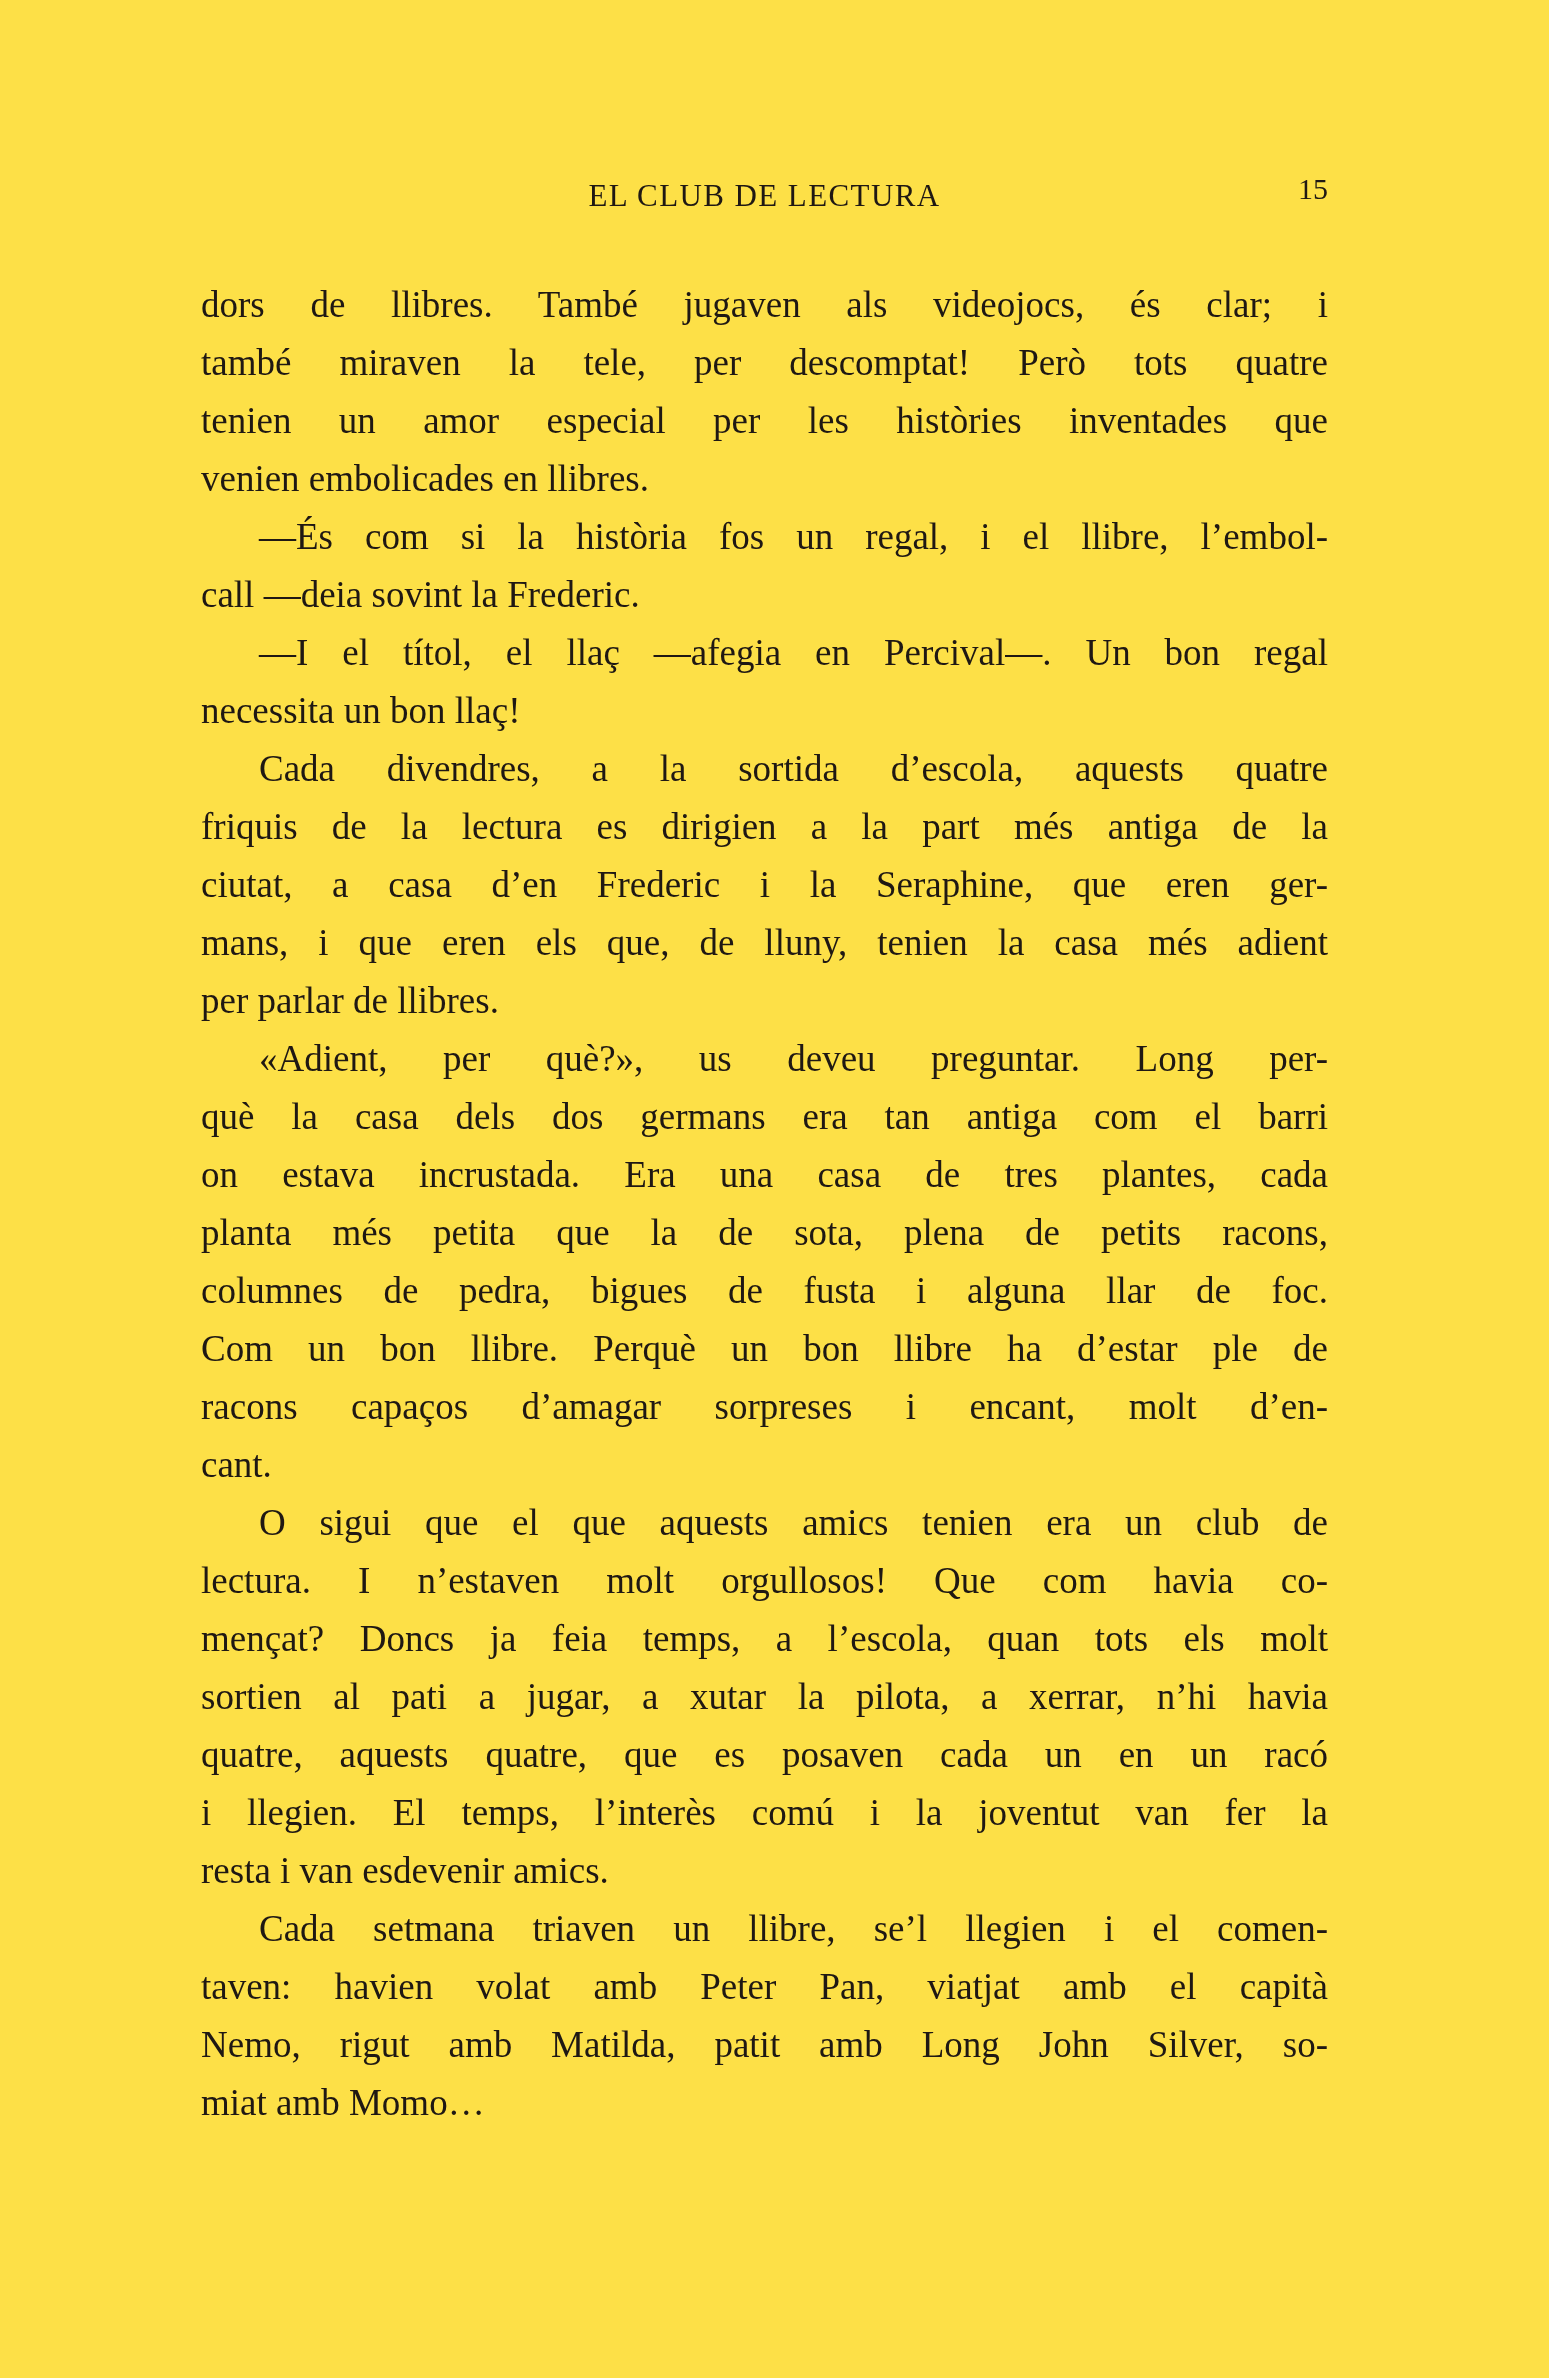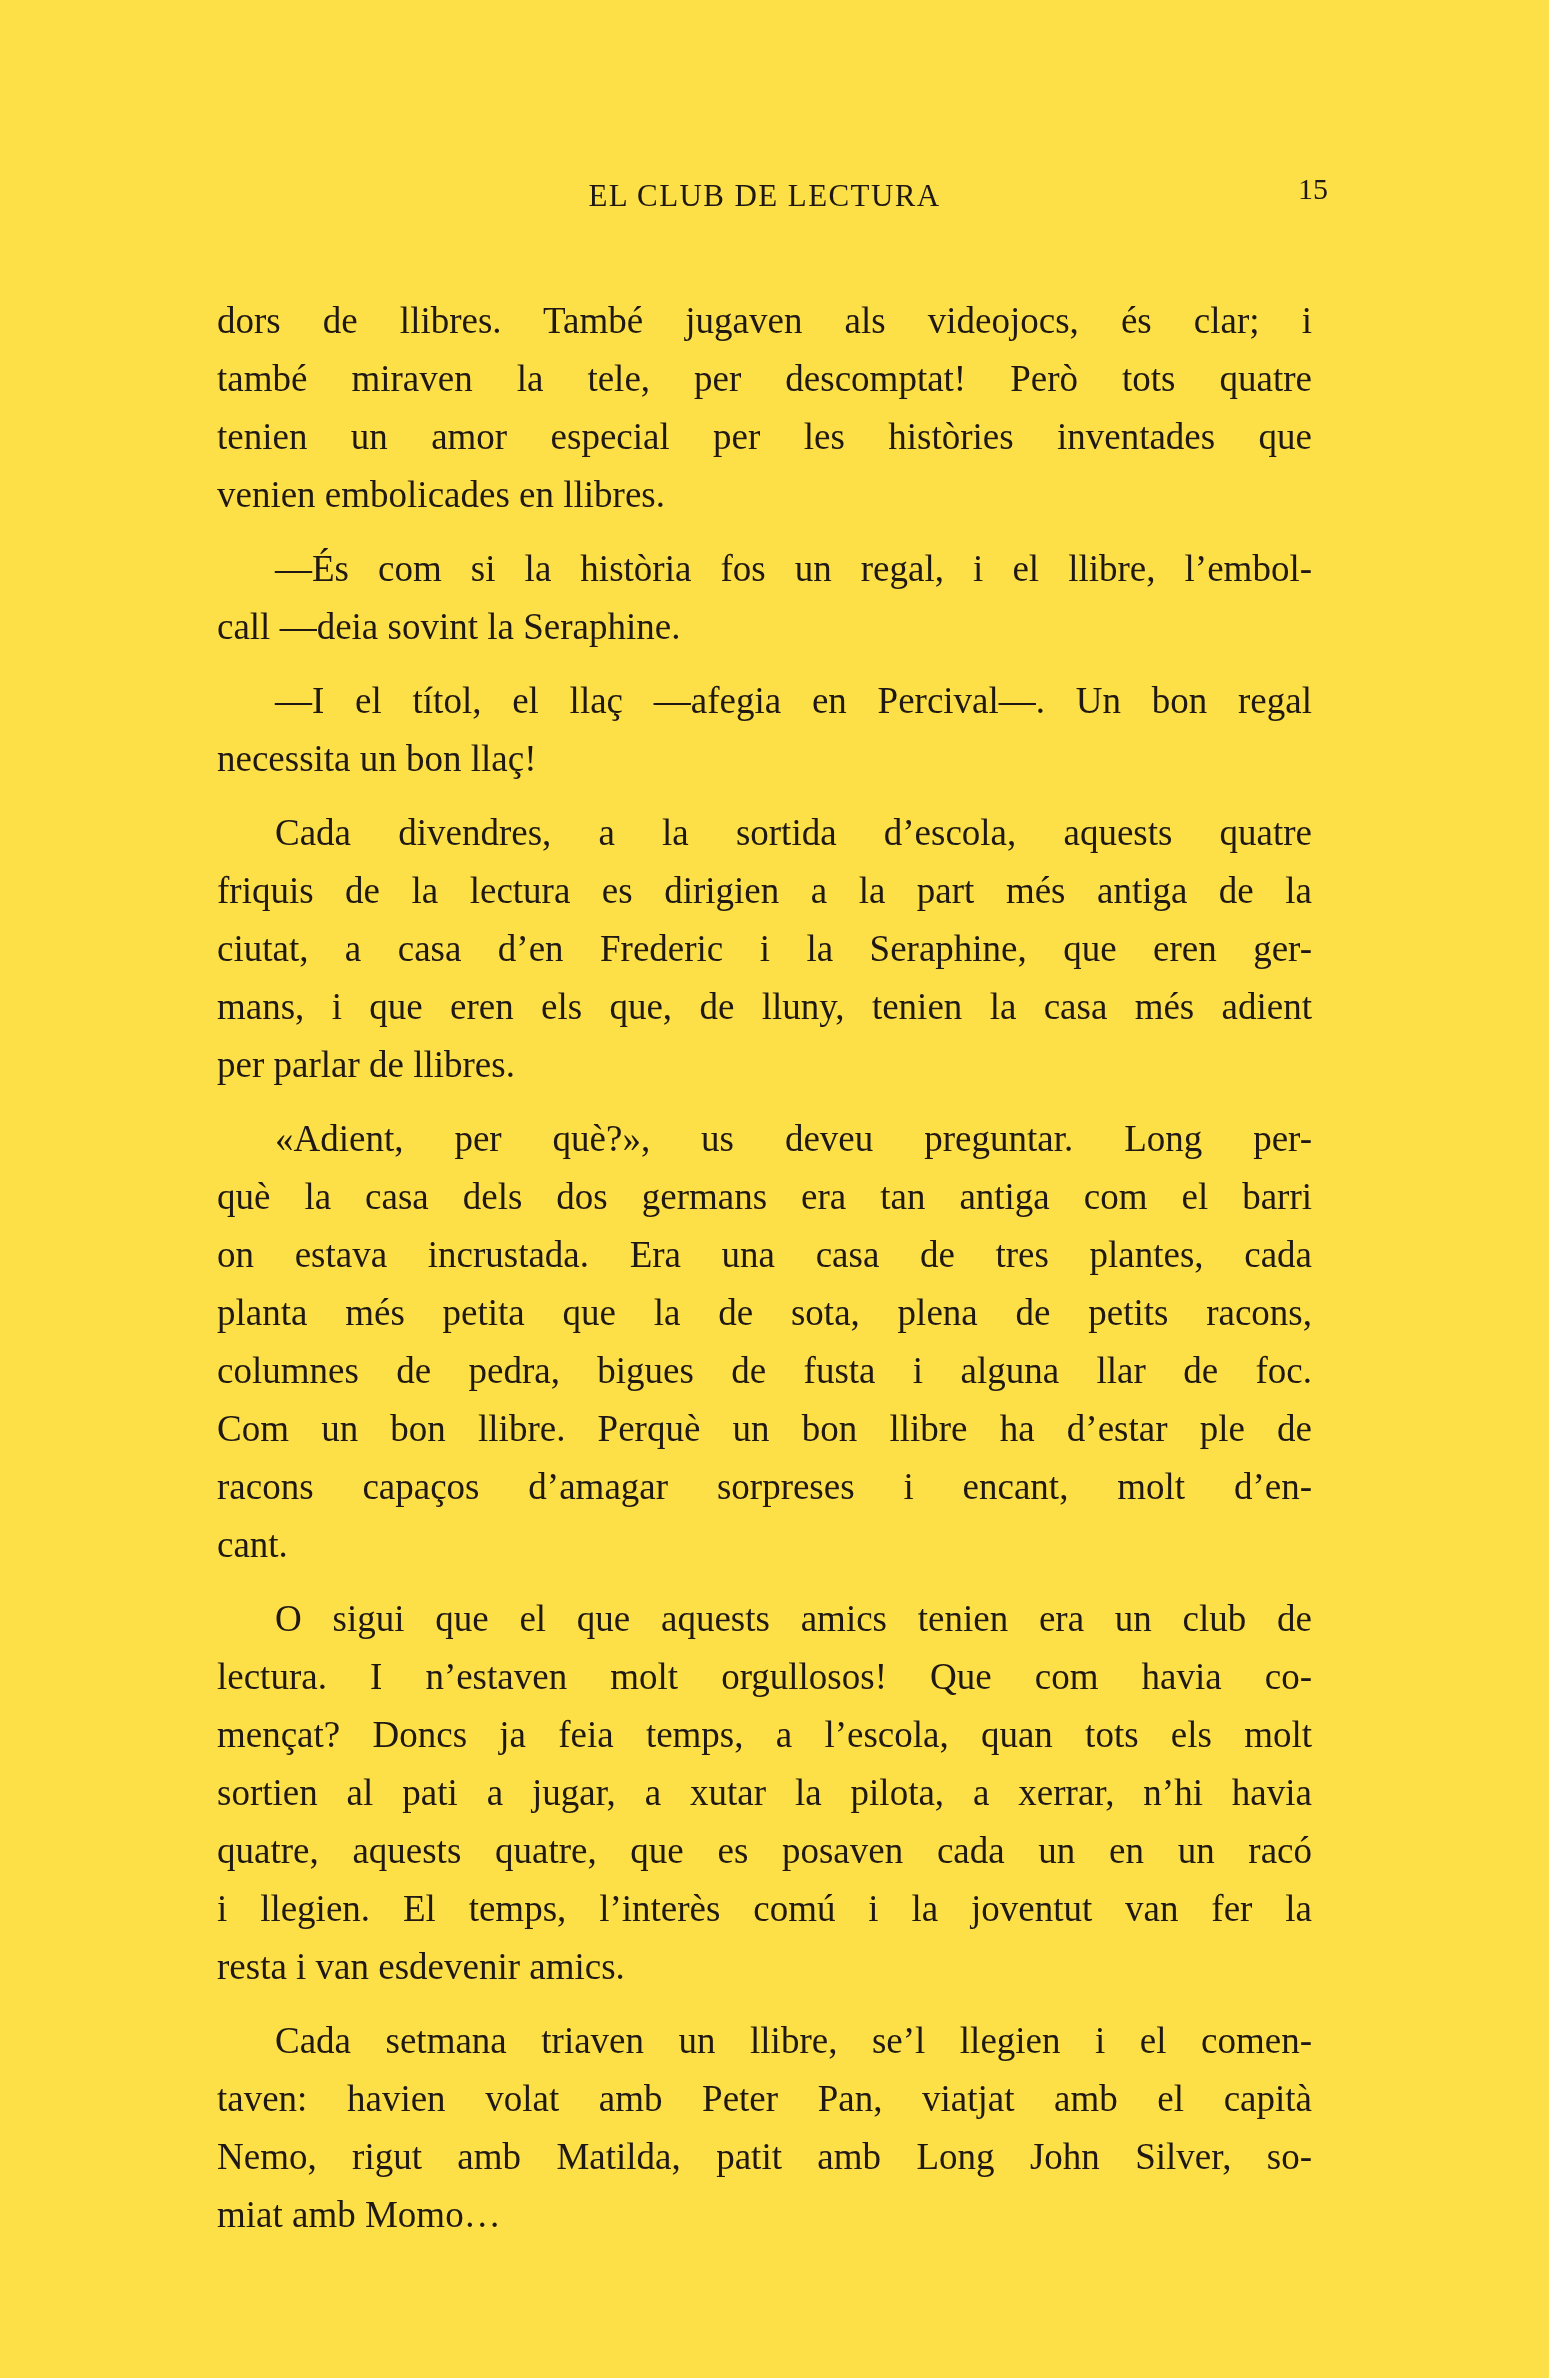--- a/index.html
+++ b/index.html
@@ -46,21 +46,21 @@
     line-height: 1;
   }
   .body-text {
     position: absolute;
     top: 276px;
     left: 201px;
     width: 1127px;
     font-size: 37px;
     line-height: 58px;
   }
-  .paragraph { margin: 16px; }
+  .paragraph { margin: 0; }
   .line {
     text-align: justify;
     text-align-last: left;
   }
   .line.stretch {
     text-align-last: justify;
   }
   .line.indented {
     padding-left: 58px;
   }
@@ -76,21 +76,21 @@
 
   <div class="body-text">
       <div class="paragraph">
         <div class="line stretch">dors de llibres. També jugaven als videojocs, és clar; i</div>
         <div class="line stretch">també miraven la tele, per descomptat! Però tots quatre</div>
         <div class="line stretch">tenien un amor especial per les històries inventades que</div>
         <div class="line">venien embolicades en llibres.</div>
       </div>
       <div class="paragraph">
         <div class="line stretch indented">—És com si la història fos un regal, i el llibre, l’embol-</div>
-        <div class="line">call —deia sovint la Seraphine.</div>
+        <div class="line">call —deia sovint la Frederic.</div>
       </div>
       <div class="paragraph">
         <div class="line stretch indented">—I el títol, el llaç —afegia en Percival—. Un bon regal</div>
         <div class="line">necessita un bon llaç!</div>
       </div>
       <div class="paragraph">
         <div class="line stretch indented">Cada divendres, a la sortida d’escola, aquests quatre</div>
         <div class="line stretch">friquis de la lectura es dirigien a la part més antiga de la</div>
         <div class="line stretch">ciutat, a casa d’en Frederic i la Seraphine, que eren ger-</div>
         <div class="line stretch">mans, i que eren els que, de lluny, tenien la casa més adient</div>

